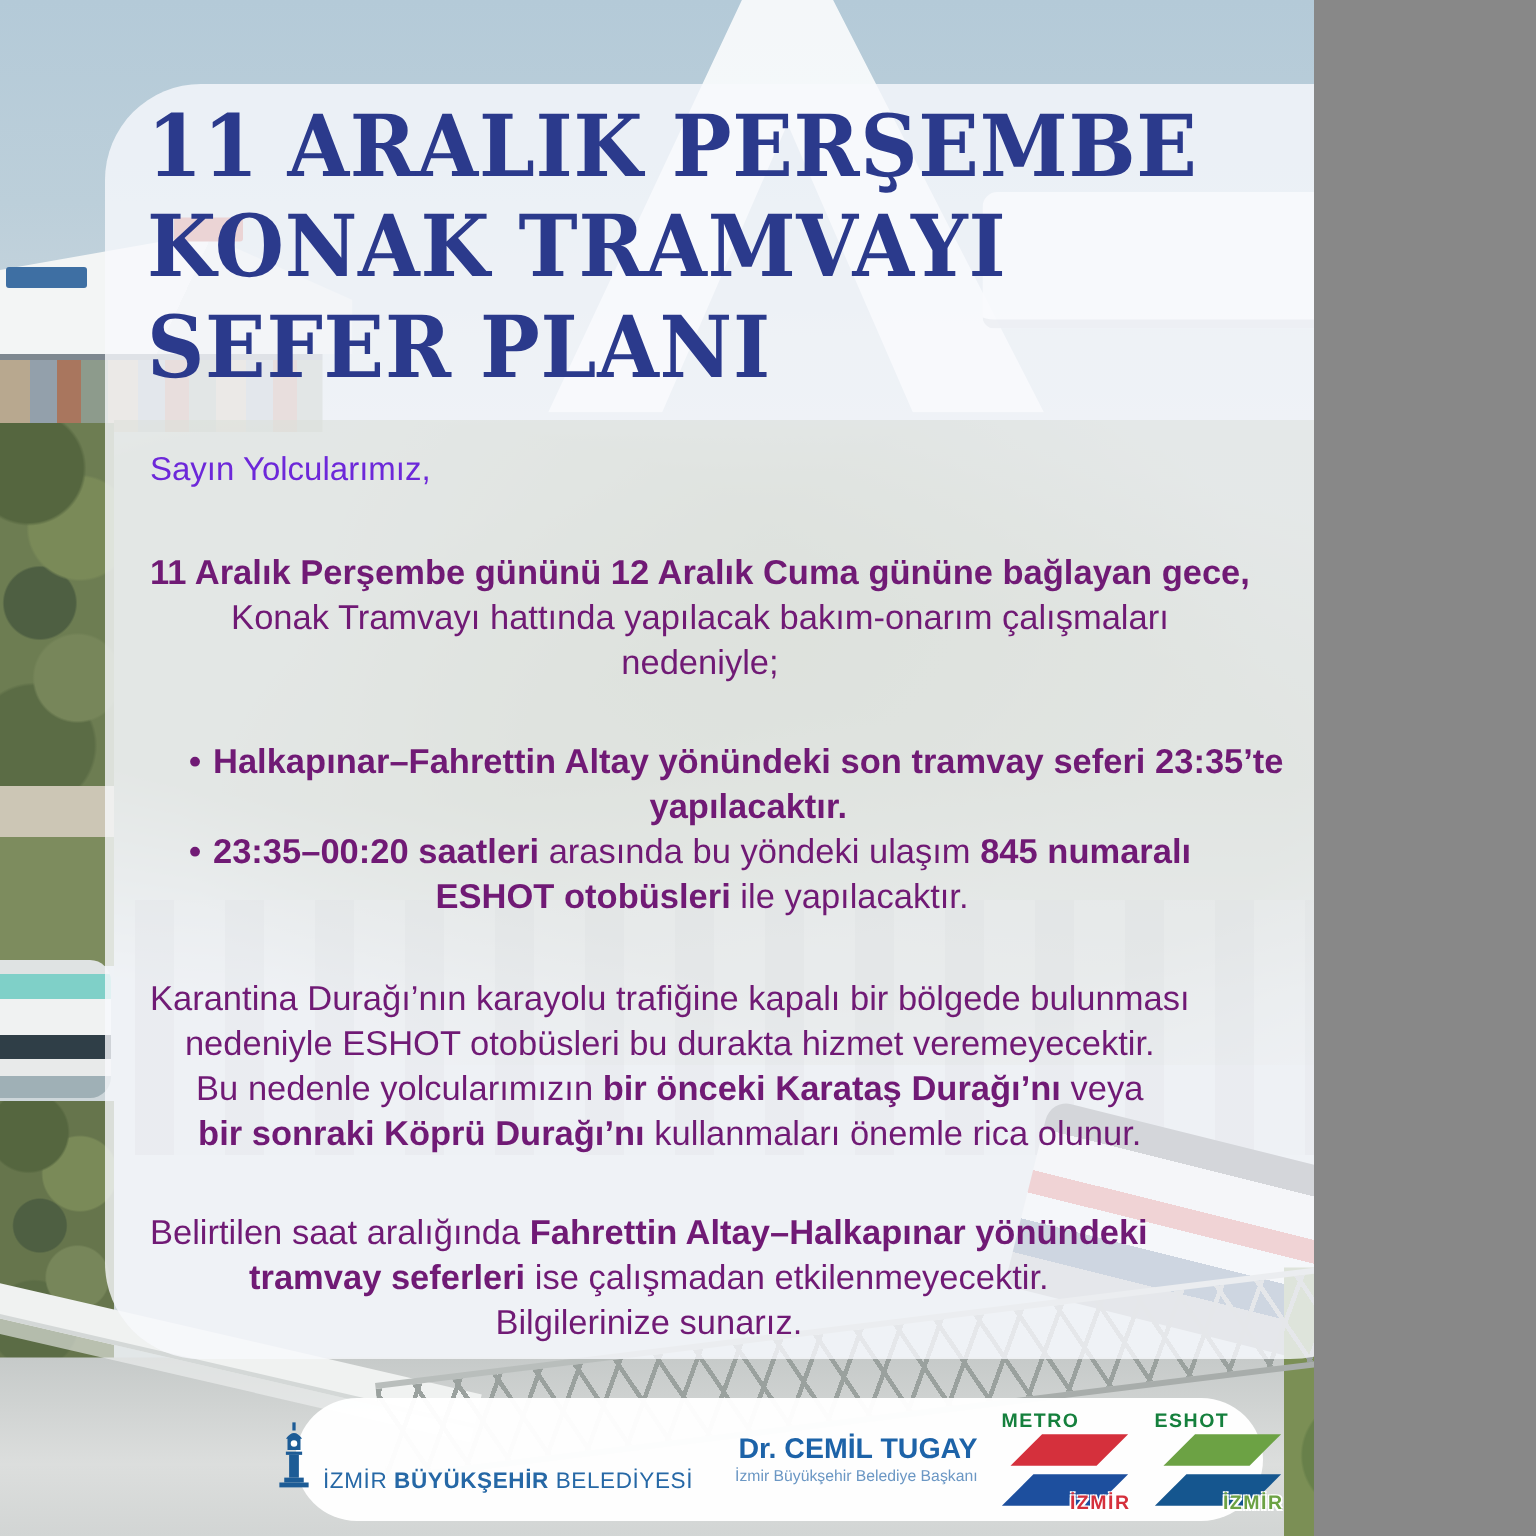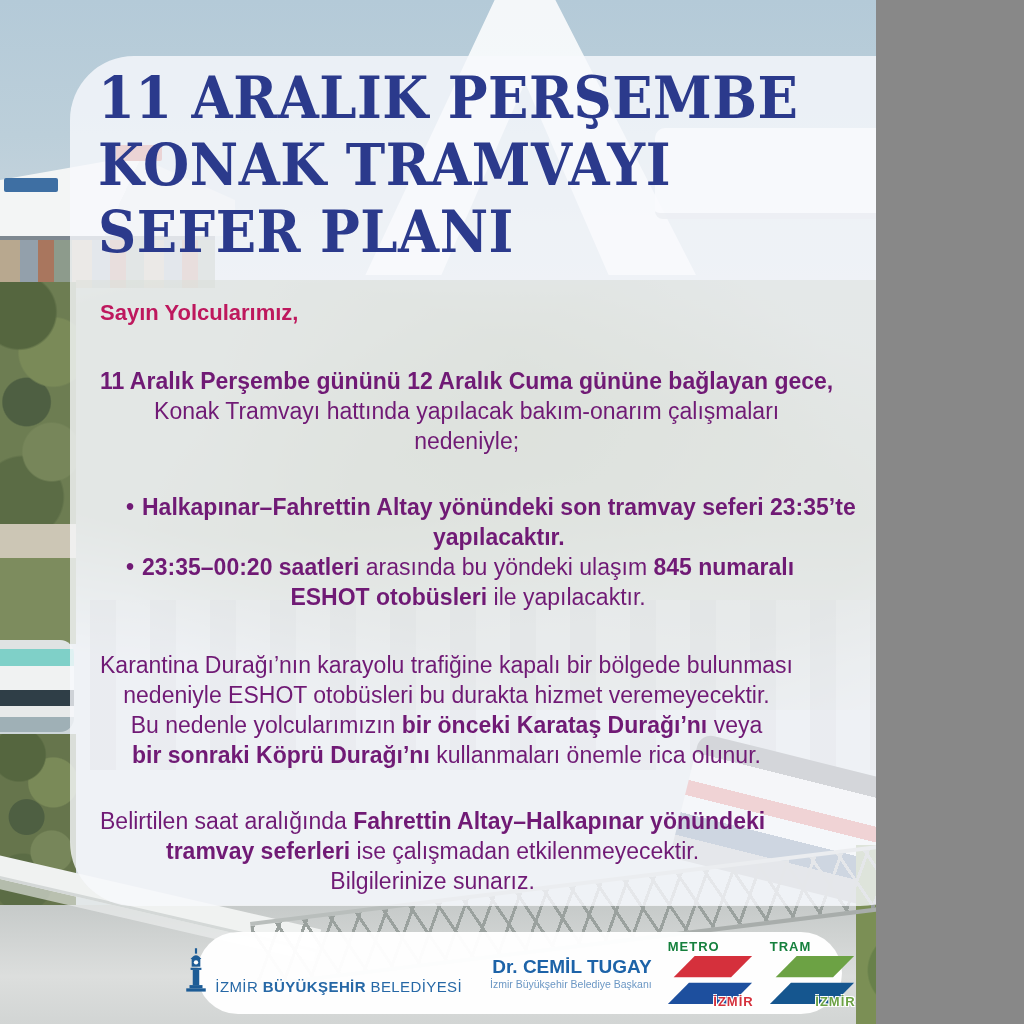--- a/index.html
+++ b/index.html
@@ -71,21 +71,21 @@
   .overlay{left:70px;top:56px;width:878px;height:850px;
     border-radius:64px 64px 88px 64px;background:rgba(247,249,252,.8);}
 
   
   .title{left:98px;top:64px;color:#2b3a8c;font-family:"DejaVu Serif","Liberation Serif",serif;
     font-weight:600;font-size:57px;line-height:67px;letter-spacing:.5px;
     transform:scaleX(.93);transform-origin:left top;white-space:nowrap;}
   .body-text{color:#701a75;font-size:23px;line-height:30px;text-align:center;}
   .ln{white-space:nowrap;}
   .b{font-weight:700;}
-  .greeting{left:100px;top:300px;font-size:22px;font-weight:700;color:#be185d;}
+  .greeting{left:100px;top:300px;font-size:22px;font-weight:400;color:#6d28d9;}
   .p-intro{left:100px;top:366px;}
   .bullets{left:118px;top:492px;}
   .bl{display:flex;}
   .dot{width:24px;font-weight:700;}
   .p-karantina{left:100px;top:650px;}
   .p-closing{left:100px;top:806px;}
 
   
   .pill{left:197px;top:932px;width:645px;height:82px;border-radius:41px;
     background:rgba(255,255,255,.97);display:flex;align-items:center;justify-content:center;
@@ -213,21 +213,21 @@
       <span>
         <svg width="88" height="54" viewBox="0 0 92 54">
           <polygon points="8,24 30,2 90,2 68,24" fill="#d5303c"></polygon>
           <polygon points="24,30 90,30 68,52 2,52" fill="#1d4f9e"></polygon>
         </svg>
       </span>
       <span class="city city-red">İZMİR</span>
     </div>
 
     <div class="tlogo">
-      <span class="lbl">TRAM</span>
+      <span class="lbl">ESHOT</span>
       <span>
         <svg width="88" height="54" viewBox="0 0 92 54">
           <polygon points="8,24 30,2 90,2 68,24" fill="#6ca244"></polygon>
           <polygon points="24,30 90,30 68,52 2,52" fill="#15568f"></polygon>
         </svg>
       </span>
       <span class="city city-green">İZMİR</span>
     </div>
   </div>
 

